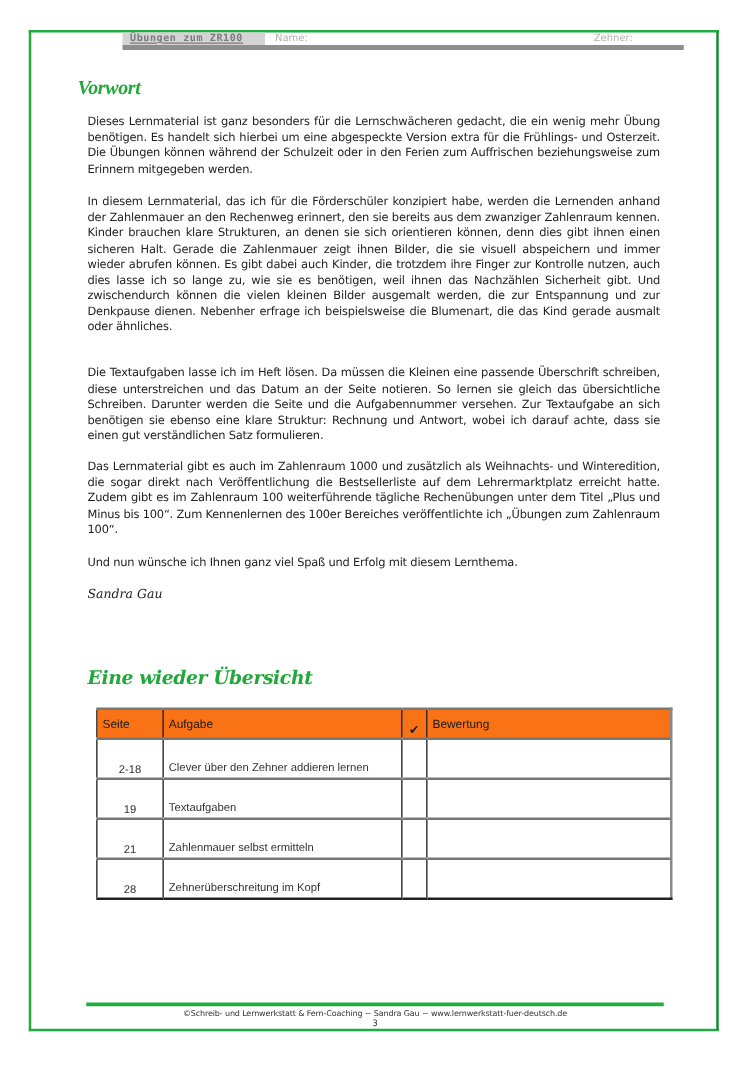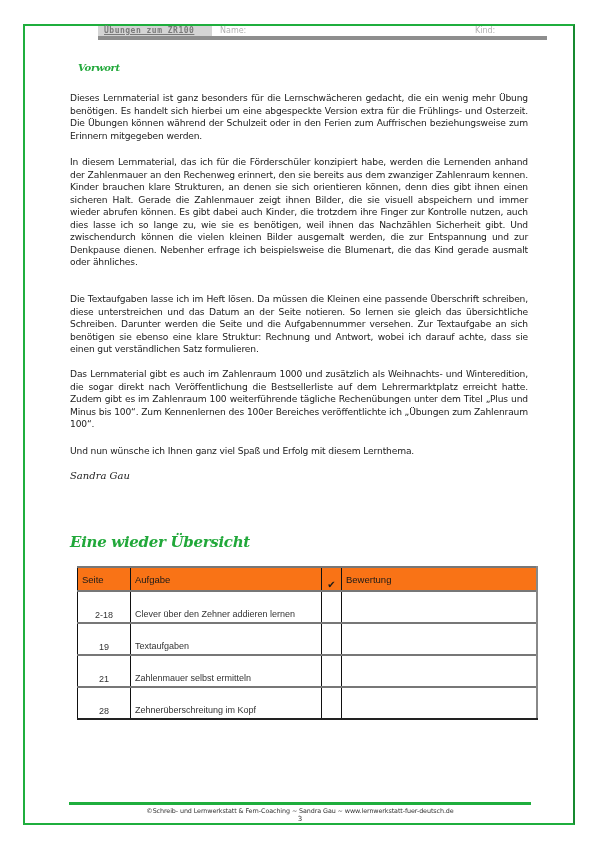--- a/index.html
+++ b/index.html
@@ -14,21 +14,21 @@
   .hdr-bar { position: absolute; left: 0; top: 10px; width: 449px; height: 4px; background: #8e8e8e; }
   .hdr-tab { position: absolute; left: 0; top: 0; width: 114px; height: 10px; background: #d4d4d4; }
   .hdr-title { position: absolute; left: 6px; top: 0; font-size: 8px; font-weight: bold;
                letter-spacing: 0.5px; color: #7a7a7a; text-decoration: underline;
                font-family: "DejaVu Sans Mono", monospace; line-height: 10px; }
   .hdr-name { position: absolute; left: 122px; top: 0; font-size: 8px; color: #b0b0b0; line-height: 10px; }
   .hdr-date { position: absolute; left: 377px; top: 0; font-size: 8px; color: #b0b0b0; line-height: 10px; }
 
   .heading { position: absolute; color: #21a83a; font-weight: bold;
              font-family: "DejaVu Serif", serif; font-style: italic; letter-spacing: -0.3px; }
-  #h-vorwort { left: 78px; top: 62px; font-size: 10px; }
+  #h-vorwort { left: 62px; top: 62px; font-size: 16px; font-family: Liberation Serif, serif; }
   #h-uebersicht { left: 70px; top: 533px; font-size: 15px; }
 
   .body-text { position: absolute; left: 70px; width: 458px; font-size: 9.15px; line-height: 12.55px;
                text-align: justify; color: #222; font-family: "DejaVu Sans", sans-serif;
                letter-spacing: -0.15px; }
   #p1 { top: 92px; }
   #p2 { top: 156px; }
   #p3 { top: 293px; }
   #p4 { top: 368px; }
   #p5 { top: 445px; text-align: left; }
@@ -64,21 +64,21 @@
 </head>
 <body>
 
 <div class="page-frame"></div>
 
 <div class="hdr">
   <div class="hdr-bar"></div>
   <div class="hdr-tab"></div>
   <span class="hdr-title">Übungen zum ZR100</span>
   <span class="hdr-name">Name:</span>
-  <span class="hdr-date">Kind:</span>
+  <span class="hdr-date">Zehner:</span>
 </div>
 
 <div class="heading" id="h-vorwort">Vorwort</div>
 
 <p class="body-text" id="p1" style="margin:0">Dieses Lernmaterial ist ganz besonders für die Lernschwächeren gedacht, die ein wenig mehr Übung benötigen. Es handelt sich hierbei um eine abgespeckte Version extra für die Frühlings- und Osterzeit. Die Übungen können während der Schulzeit oder in den Ferien zum Auffrischen beziehungsweise zum Erinnern mitgegeben werden.</p>
 <p class="body-text" id="p2" style="margin:0">In diesem Lernmaterial, das ich für die Förderschüler konzipiert habe, werden die Lernenden anhand der Zahlenmauer an den Rechenweg erinnert, den sie bereits aus dem zwanziger Zahlenraum kennen. Kinder brauchen klare Strukturen, an denen sie sich orientieren können, denn dies gibt ihnen einen sicheren Halt. Gerade die Zahlenmauer zeigt ihnen Bilder, die sie visuell abspeichern und immer wieder abrufen können. Es gibt dabei auch Kinder, die trotzdem ihre Finger zur Kontrolle nutzen, auch dies lasse ich so lange zu, wie sie es benötigen, weil ihnen das Nachzählen Sicherheit gibt. Und zwischendurch können die vielen kleinen Bilder ausgemalt werden, die zur Entspannung und zur Denkpause dienen. Nebenher erfrage ich beispielsweise die Blumenart, die das Kind gerade ausmalt oder ähnliches.</p>
 <p class="body-text" id="p3" style="margin:0">Die Textaufgaben lasse ich im Heft lösen. Da müssen die Kleinen eine passende Überschrift schreiben, diese unterstreichen und das Datum an der Seite notieren. So lernen sie gleich das übersichtliche Schreiben. Darunter werden die Seite und die Aufgabennummer versehen. Zur Textaufgabe an sich benötigen sie ebenso eine klare Struktur: Rechnung und Antwort, wobei ich darauf achte, dass sie einen gut verständlichen Satz formulieren.</p>
 <p class="body-text" id="p4" style="margin:0">Das Lernmaterial gibt es auch im Zahlenraum 1000 und zusätzlich als Weihnachts- und Winteredition, die sogar direkt nach Veröffentlichung die Bestsellerliste auf dem Lehrermarktplatz erreicht hatte. Zudem gibt es im Zahlenraum 100 weiterführende tägliche Rechenübungen unter dem Titel „Plus und Minus bis 100“. Zum Kennenlernen des 100er Bereiches veröffentlichte ich „Übungen zum Zahlenraum 100“.</p>
 <p class="body-text" id="p5" style="margin:0">Und nun wünsche ich Ihnen ganz viel Spaß und Erfolg mit diesem Lernthema.</p>
 

